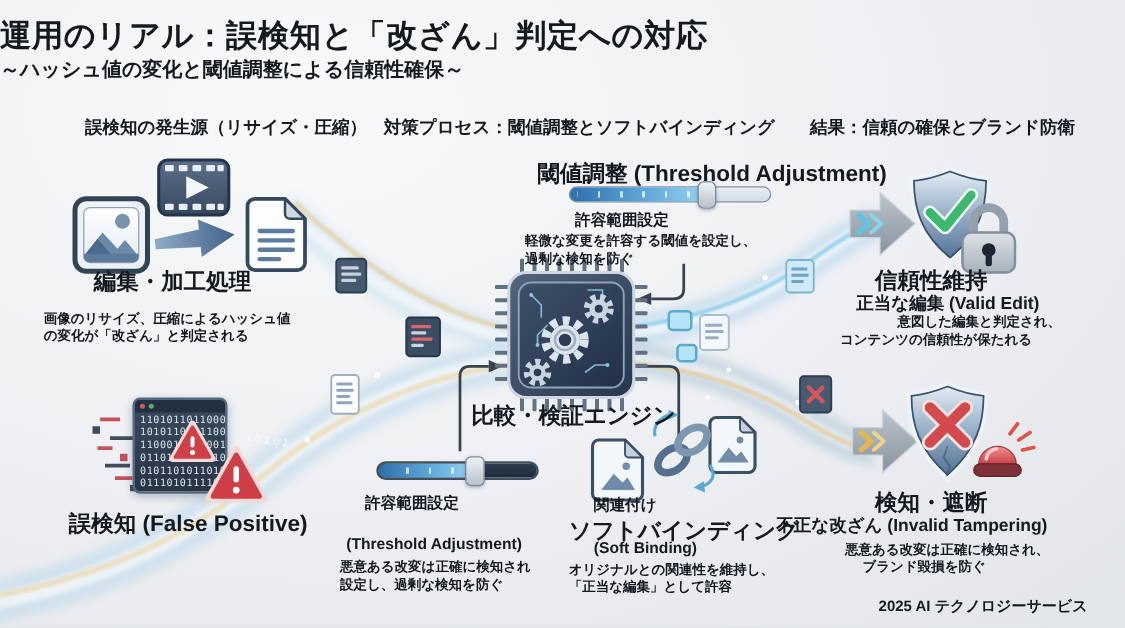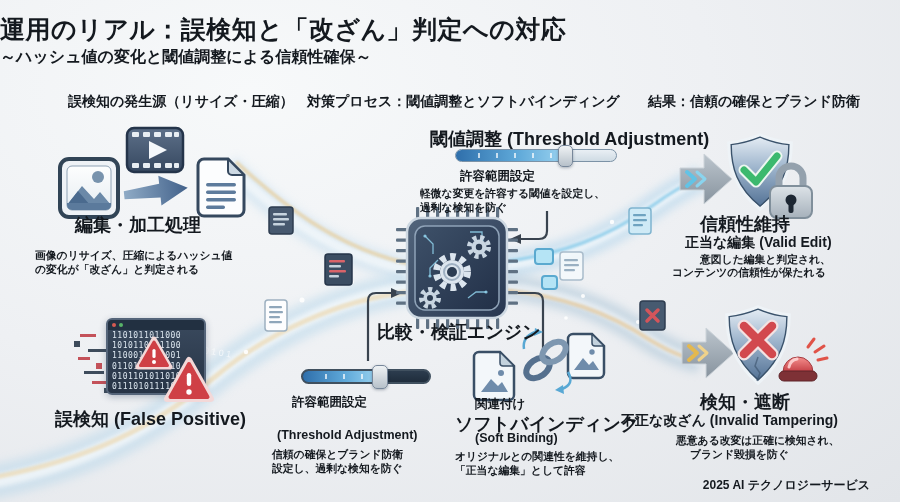--- a/index.html
+++ b/index.html
@@ -10,21 +10,21 @@
   .t{position:absolute;font-weight:700;line-height:1.22;white-space:nowrap;}
   .c{}
   .ttl{font-size:25px;font-weight:800;letter-spacing:.5px;}
   .sub{font-size:16px;font-weight:800;}
   .h3{font-size:14px;font-weight:800;}
   .lbl{font-size:18px;font-weight:800;}
   .lbl13{font-size:12.5px;font-weight:800;}
   .big{font-size:14px;font-weight:800;}
   .sm{font-size:10.8px;font-weight:700;}
   .ftr{font-size:12px;font-weight:700;text-align:right;}
-  .win{position:absolute;left:106px;top:318px;width:100px;height:77px;border-radius:6px;
+  .win{position:absolute;left:106px;top:318px;width:76px;height:77px;border-radius:6px;
     background:linear-gradient(180deg,#3a4a5e,#273446);border:2px solid #55657a;
     box-shadow:0 2px 7px rgba(40,60,90,.3);overflow:hidden;box-sizing:border-box;}
   .winbar{height:10px;background:#223041;display:flex;align-items:center;gap:3px;padding-left:4px;}
   .dot{width:4px;height:4px;border-radius:50%;}
   .winbody{padding:1px 4px;}
   .brow{font-family:"DejaVu Sans Mono","Liberation Mono",monospace;font-size:8px;line-height:10.2px;
     color:#dde7f0;letter-spacing:.5px;white-space:nowrap;}
   .tri{position:absolute;}
   .slider{position:absolute;border-radius:8px;box-sizing:border-box;}
   .slider .fill{position:absolute;left:0;top:0;bottom:0;border-radius:8px 0 0 8px;
@@ -411,32 +411,32 @@
   <div class="t lbl c" style="left:377px;top:322px;width:160px;">比較・検証エンジン</div>
 
   <div class="slider s-bot">
     <div class="fill" style="width:61%;">
         <div class="ticks"></div>
       </div>
   </div>
   <div class="handle" style="left:372px;top:365px;width:16px;height:24px;"></div>
   <div class="t lbl13 c" style="left:292px;top:395px;width:150px;">許容範囲設定</div>
   <div class="t lbl13 c" style="left:277px;top:428px;width:180px;">(Threshold Adjustment)</div>
-  <div class="t sm c" style="left:272px;top:448px;width:190px;">信頼の確保とブランド防衛</div>
+  <div class="t sm c" style="left:272px;top:448px;width:190px;">悪意ある改変は正確に検知され</div>
   <div class="t sm c" style="left:272px;top:462px;width:190px;">設定し、過剰な検知を防ぐ</div>
 
   <div class="t lbl13 c" style="left:475px;top:397px;width:140px;">関連付け</div>
   <div class="t lbl c" style="left:455px;top:414px;width:165px;">ソフトバインディング</div>
   <div class="t lbl13 c" style="left:475px;top:431px;width:145px;">(Soft Binding)</div>
   <div class="t sm c" style="left:455px;top:450px;width:185px;">オリジナルとの関連性を維持し、</div>
   <div class="t sm c" style="left:455px;top:464px;width:185px;">「正当な編集」として許容</div>
 
   <div class="t lbl c" style="left:700px;top:214px;width:140px;">信頼性維持</div>
   <div class="t big c" style="left:685px;top:234px;width:170px;">正当な編集 (Valid Edit)</div>
-  <div class="t sm c" style="left:700px;top:253px;width:160px;">意図した編集と判定され、</div>
+  <div class="t sm c" style="left:718px;top:253px;width:160px;font-family:Liberation Mono, monospace;">意図した編集と判定され、</div>
   <div class="t sm c" style="left:672px;top:266px;width:196px;">コンテンツの信頼性が保たれる</div>
 
   <div class="t lbl c" style="left:700px;top:392px;width:145px;">検知・遮断</div>
   <div class="t big c" style="left:621px;top:412px;width:225px;">不正な改ざん (Invalid Tampering)</div>
   <div class="t sm c" style="left:676px;top:434px;width:190px;">悪意ある改変は正確に検知され、</div>
   <div class="t sm c" style="left:690px;top:448px;width:165px;">ブランド毀損を防ぐ</div>
 
   <div class="t ftr" style="left:600px;top:478px;width:270px;">2025 AI テクノロジーサービス</div>
 </div>
 

